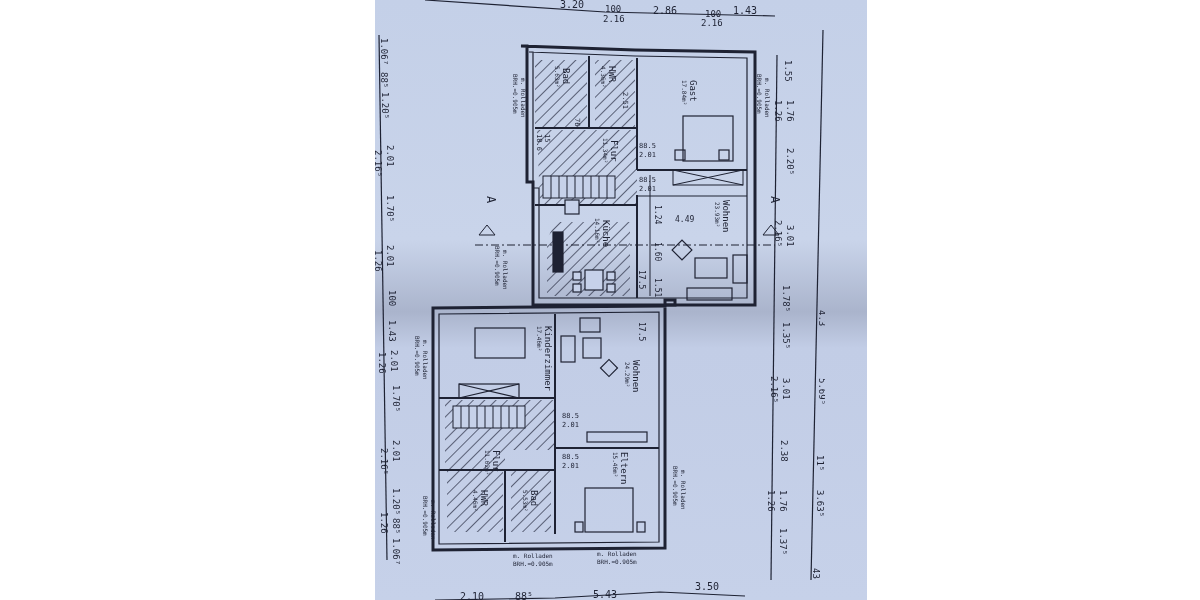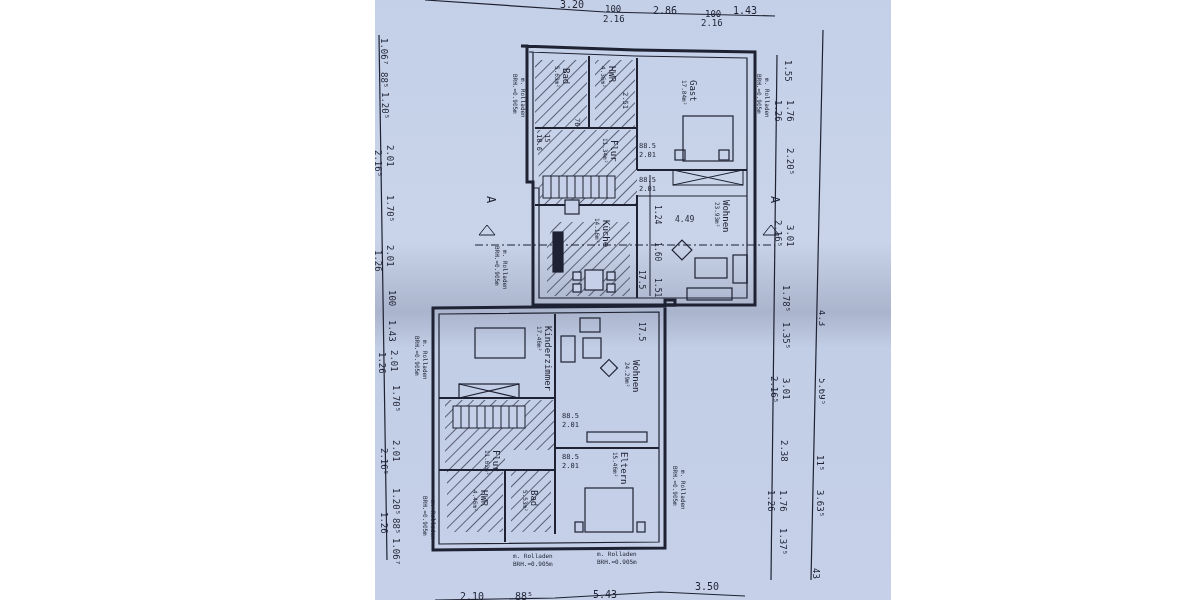--- a/index.html
+++ b/index.html
@@ -1,21 +1,20 @@
 <!DOCTYPE html>
 <html><head>
   <meta charset="utf-8">
   <style>
     html, body { margin: 0; padding: 0; }
     body { width: 1200px; height: 600px; background: #ffffff; position: relative; overflow: hidden; font-family: "DejaVu Sans", sans-serif; }
     #photo {
       position: absolute; left: 375px; top: 0; width: 492px; height: 600px;
       background: linear-gradient(180deg, #c4d0e8 0%, #c9d4ea 40%, #aab4cc 52%, #c2cde6 58%, #c6d1e9 100%);
       overflow: hidden;
-      padding-left: 24px;
     }
     #plan { position: absolute; left: 0; top: 0; }
     .lbl { font-family: "DejaVu Sans Mono", monospace; fill: #1e2233; }
   </style>
 </head>
 <body>
 
 <div id="photo">
 <svg id="plan" width="450" height="600" viewBox="0 0 450 600" xmlns="http://www.w3.org/2000/svg">
   <defs>

